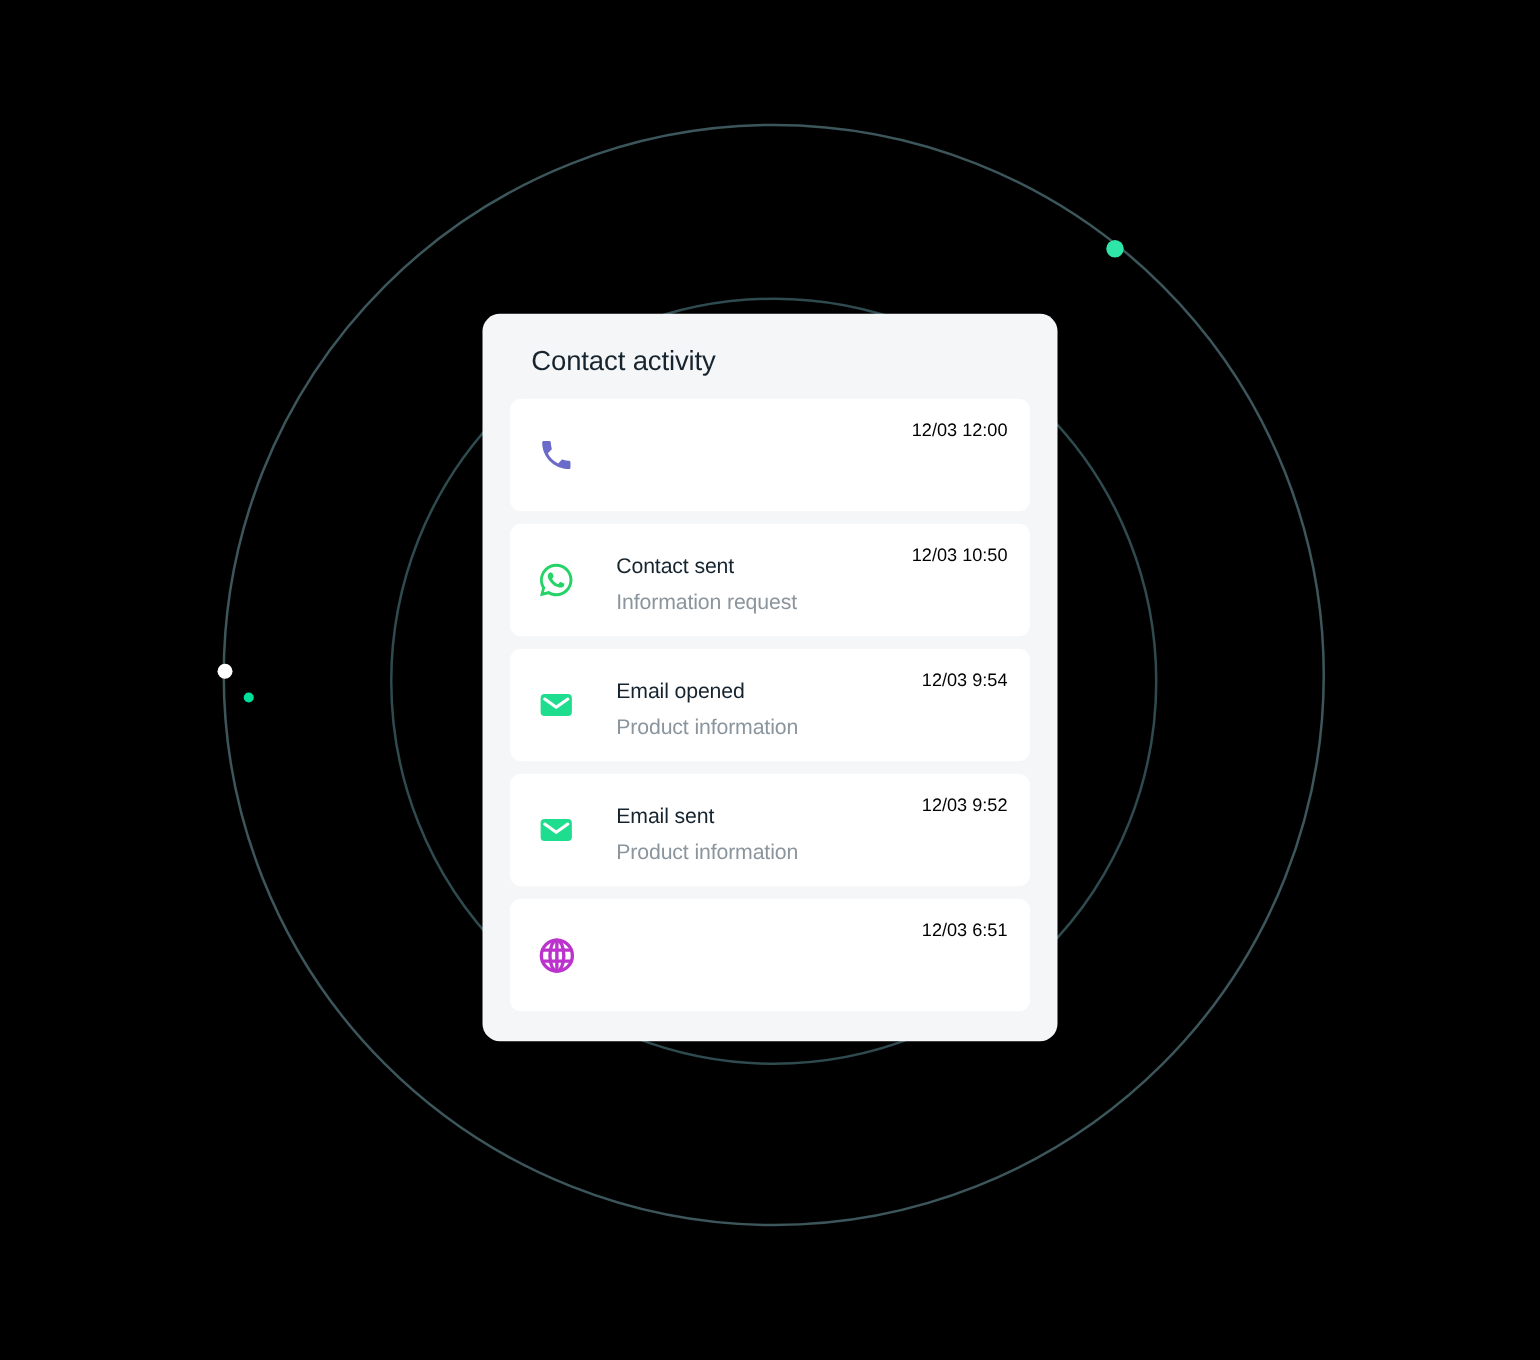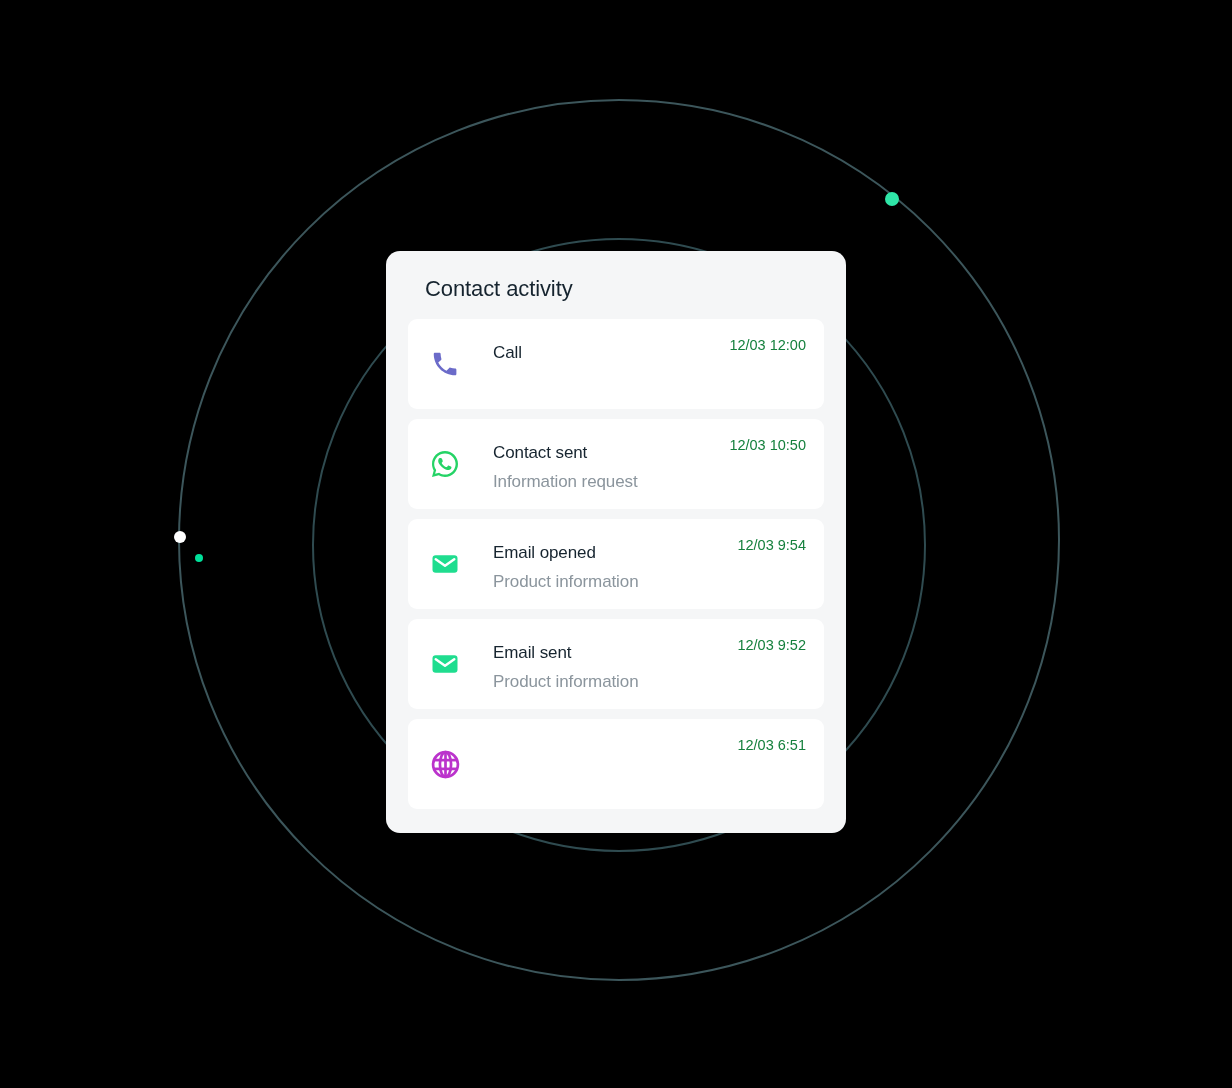--- a/index.html
+++ b/index.html
@@ -108,21 +108,21 @@
     white-space: nowrap;
     margin-top: 5px;
   }
 
   .row-time {
     position: absolute;
     right: 18px;
     top: 16px;
     font-size: 14.5px;
     line-height: 20px;
-    color: #15803d;
+    color: #000000;
     white-space: nowrap;
   }
 </style>
 </head>
 <body>
 
 <div id="stage">
 
   <svg class="bg-svg" viewBox="0 0 1232 1088">
     <circle cx="619" cy="540" r="440" fill="none" stroke="#3c565b" stroke-width="2"></circle>
@@ -138,21 +138,20 @@
 
     <div class="rows">
 
       <div class="row">
         <div class="row-icon">
           <svg width="30" height="30" viewBox="0 0 24 24">
             <path fill="#6b6bc9" d="M6.6 10.8c1.4 2.8 3.8 5.1 6.6 6.6l2.2-2.2c.3-.3.7-.4 1-.2 1.2.4 2.4.6 3.7.6.6 0 1 .4 1 1V20c0 .6-.4 1-1 1C10.6 21 3 13.4 3 4c0-.6.4-1 1-1h3.5c.6 0 1 .4 1 1 0 1.3.2 2.5.6 3.7.1.4 0 .7-.2 1l-2.3 2.1z"></path>
           </svg>
         </div>
         <div class="row-text">
-          <div class="row-title">Call</div>
         </div>
         <div class="row-time">12/03 12:00</div>
       </div>
 
       <div class="row">
         <div class="row-icon">
           <svg width="32" height="32" viewBox="0 0 32 32">
             <path fill="#25d366" d="M16 3C8.8 3 3 8.8 3 16c0 2.3.6 4.5 1.7 6.4L3 29l6.8-1.7C11.7 28.4 13.8 29 16 29c7.2 0 13-5.8 13-13S23.2 3 16 3zm0 2.4c5.9 0 10.6 4.8 10.6 10.6S21.9 26.6 16 26.6c-2 0-3.9-.6-5.5-1.6l-.4-.2-4 1 1.1-3.9-.3-.4c-1.1-1.7-1.7-3.6-1.7-5.6C5.4 10.2 10.1 5.4 16 5.4z"></path>
             <path fill="#25d366" d="M12.4 10.4c-.2-.5-.4-.5-.6-.5h-.6c-.2 0-.6.1-.9.4-.3.3-1.1 1.1-1.1 2.7s1.2 3.1 1.3 3.3c.2.2 2.3 3.6 5.6 4.9 2.8 1.1 3.3.9 3.9.8.6-.1 1.9-.8 2.2-1.5.3-.8.3-1.4.2-1.5-.1-.1-.3-.2-.6-.4-.3-.1-1.9-.9-2.2-1-.3-.1-.5-.2-.7.2-.2.3-.8 1-1 1.2-.2.2-.4.2-.7.1-.3-.2-1.4-.5-2.6-1.6-1-.9-1.6-1.9-1.8-2.3-.2-.3 0-.5.1-.7l.5-.6c.2-.2.2-.3.3-.5.1-.2 0-.4 0-.6l-.8-2.4z"></path>
           </svg>

